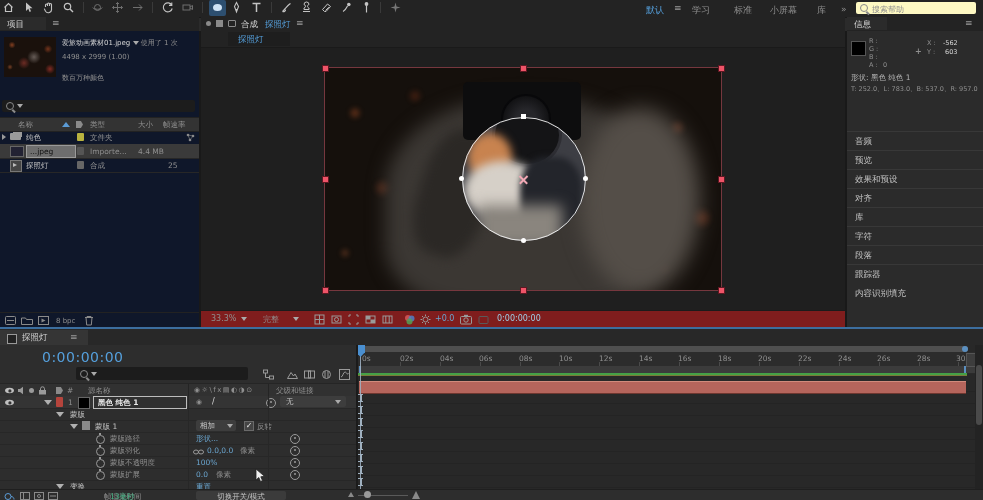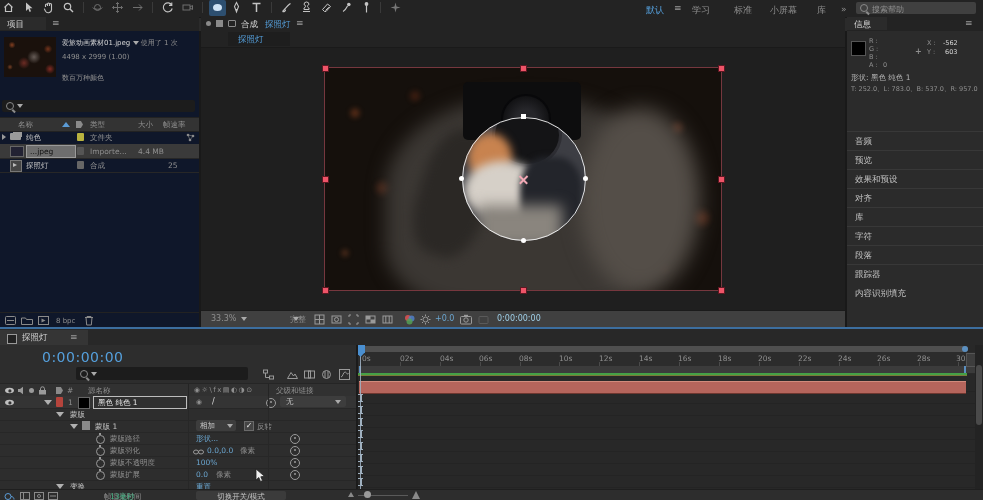--- a/index.html
+++ b/index.html
@@ -110,21 +110,21 @@
         </svg></span>
 
     
     <span class="abs blue t9" style="left:646px;top:4px;">默认</span>
     <span class="abs menu t9" style="left:674px;top:3px;">≡</span>
     <span class="abs t9 dim" style="left:692px;top:4px;">学习</span>
     <span class="abs t9 dim" style="left:734px;top:4px;">标准</span>
     <span class="abs t9 dim" style="left:770px;top:4px;">小屏幕</span>
     <span class="abs t9 dim" style="left:817px;top:4px;">库</span>
     <span class="abs t9 dim" style="left:841px;top:4px;">»</span>
-    <span class="abs" style="left:856px;top:2px;width:120px;height:12px;background:#404040;border-radius:2px;">
+    <span class="abs" style="left:856px;top:2px;width:120px;height:12px;background:#fef9c3;border-radius:2px;">
       <span class="mag" style="left:4px;top:2px;"></span>
       <span class="abs dim t8" style="left:16px;top:1.5px;">搜索帮助</span>
     </span>
   </div>
 
   <div class="abs strip" style="left:0;top:17px;width:199px;height:14px;">
     <span class="abs tab-active" style="left:0;top:0;width:46px;height:13px;">
       <span class="abs t85" style="left:7px;top:2px;">项目</span>
     </span>
     <span class="abs menu t9" style="left:52px;top:1px;">≡</span>
@@ -277,24 +277,24 @@
         <span class="handle" style="left:195px;top:-3px;"></span>
         <span class="handle" style="left:393px;top:-3px;"></span>
         <span class="handle" style="left:-3px;top:108px;"></span>
         <span class="handle" style="left:393px;top:108px;"></span>
         <span class="handle" style="left:-3px;top:219px;"></span>
         <span class="handle" style="left:195px;top:219px;"></span>
         <span class="handle" style="left:393px;top:219px;"></span>
       </div>
     </div>
 
-    <div class="abs" style="left:0;top:279px;width:644px;height:17px;background:#404040;border-top:1px solid #1b1b1b;">
+    <div class="abs" style="left:0;top:279px;width:644px;height:17px;background:#7f1d1d;border-top:1px solid #1b1b1b;">
       <span class="abs t8 dim" style="left:10px;top:3px;">33.3%</span>
       <span class="caret abs" style="left:40px;top:6px;"></span>
-      <span class="abs t8 dim" style="left:62px;top:3px;margin-left:27px;">完整</span>
+      <span class="abs t8 dim" style="left:62px;top:3px;">完整</span>
       <span class="caret abs" style="left:92px;top:6px;"></span>
       <span class="abs" style="left:112px;top:2px;"><svg width="13" height="13">
             <rect x="2" y="2" width="9" height="9" stroke="#9a9a9a" fill="none"></rect>
             <path d="M2 6.5 H11 M6.5 2 V11" stroke="#9a9a9a"></path>
           </svg></span>
       <span class="abs" style="left:129px;top:2px;"><svg width="13" height="13">
             <rect x="2" y="3" width="9" height="7" stroke="#9a9a9a" fill="none"></rect>
             <circle cx="6.5" cy="6.5" r="2" stroke="#9a9a9a" fill="none"></circle>
           </svg></span>
       <span class="abs" style="left:146px;top:2px;"><svg width="13" height="13">
@@ -439,21 +439,21 @@
         <span class="abs" style="left:268px;top:0;width:1px;height:13px;background:#242424;"></span>
       </div>
 
       <div class="abs row-sep" style="left:0;top:51px;width:356px;height:12px;background:#343434;">
         <span class="eye" style="left:4px;top:2.5px;transform:scale(.8);"></span>
         <span class="tw" style="left:44px;top:4px;"></span>
         <span class="abs" style="left:56px;top:1px;width:7px;height:10px;background:#b5443c;border-radius:1px;"></span>
         <span class="abs t75 dim" style="left:68px;top:1.5px;">1</span>
         <span class="abs" style="left:78px;top:1px;width:10px;height:10px;background:#000;border:1px solid #666;"></span>
         <span class="abs" style="left:93px;top:0;width:92px;height:11px;background:#303030;border:1px solid #bdbdbd;">
-          <span class="abs t75" style="left:4px;top:1px;color:#e8e8e8;">黑色 纯色 1</span>
+          <span class="abs t75" style="left:4px;top:1px;color:#e8e8e8;font-weight:bold;">黑色 纯色 1</span>
         </span>
         <span class="abs t7 dim" style="left:196px;top:2px;">◉</span>
         <span class="abs t8 lt" style="left:212px;top:1px;">/</span>
         <span class="whip" style="left:266px;top:1.5px;"></span>
         <span class="abs ddbox" style="left:280px;top:0;width:66px;height:11px;">
           <span class="abs t75" style="left:6px;top:1px;">无</span>
           <span class="caret abs" style="left:55px;top:3.5px;"></span>
         </span>
       </div>
 

